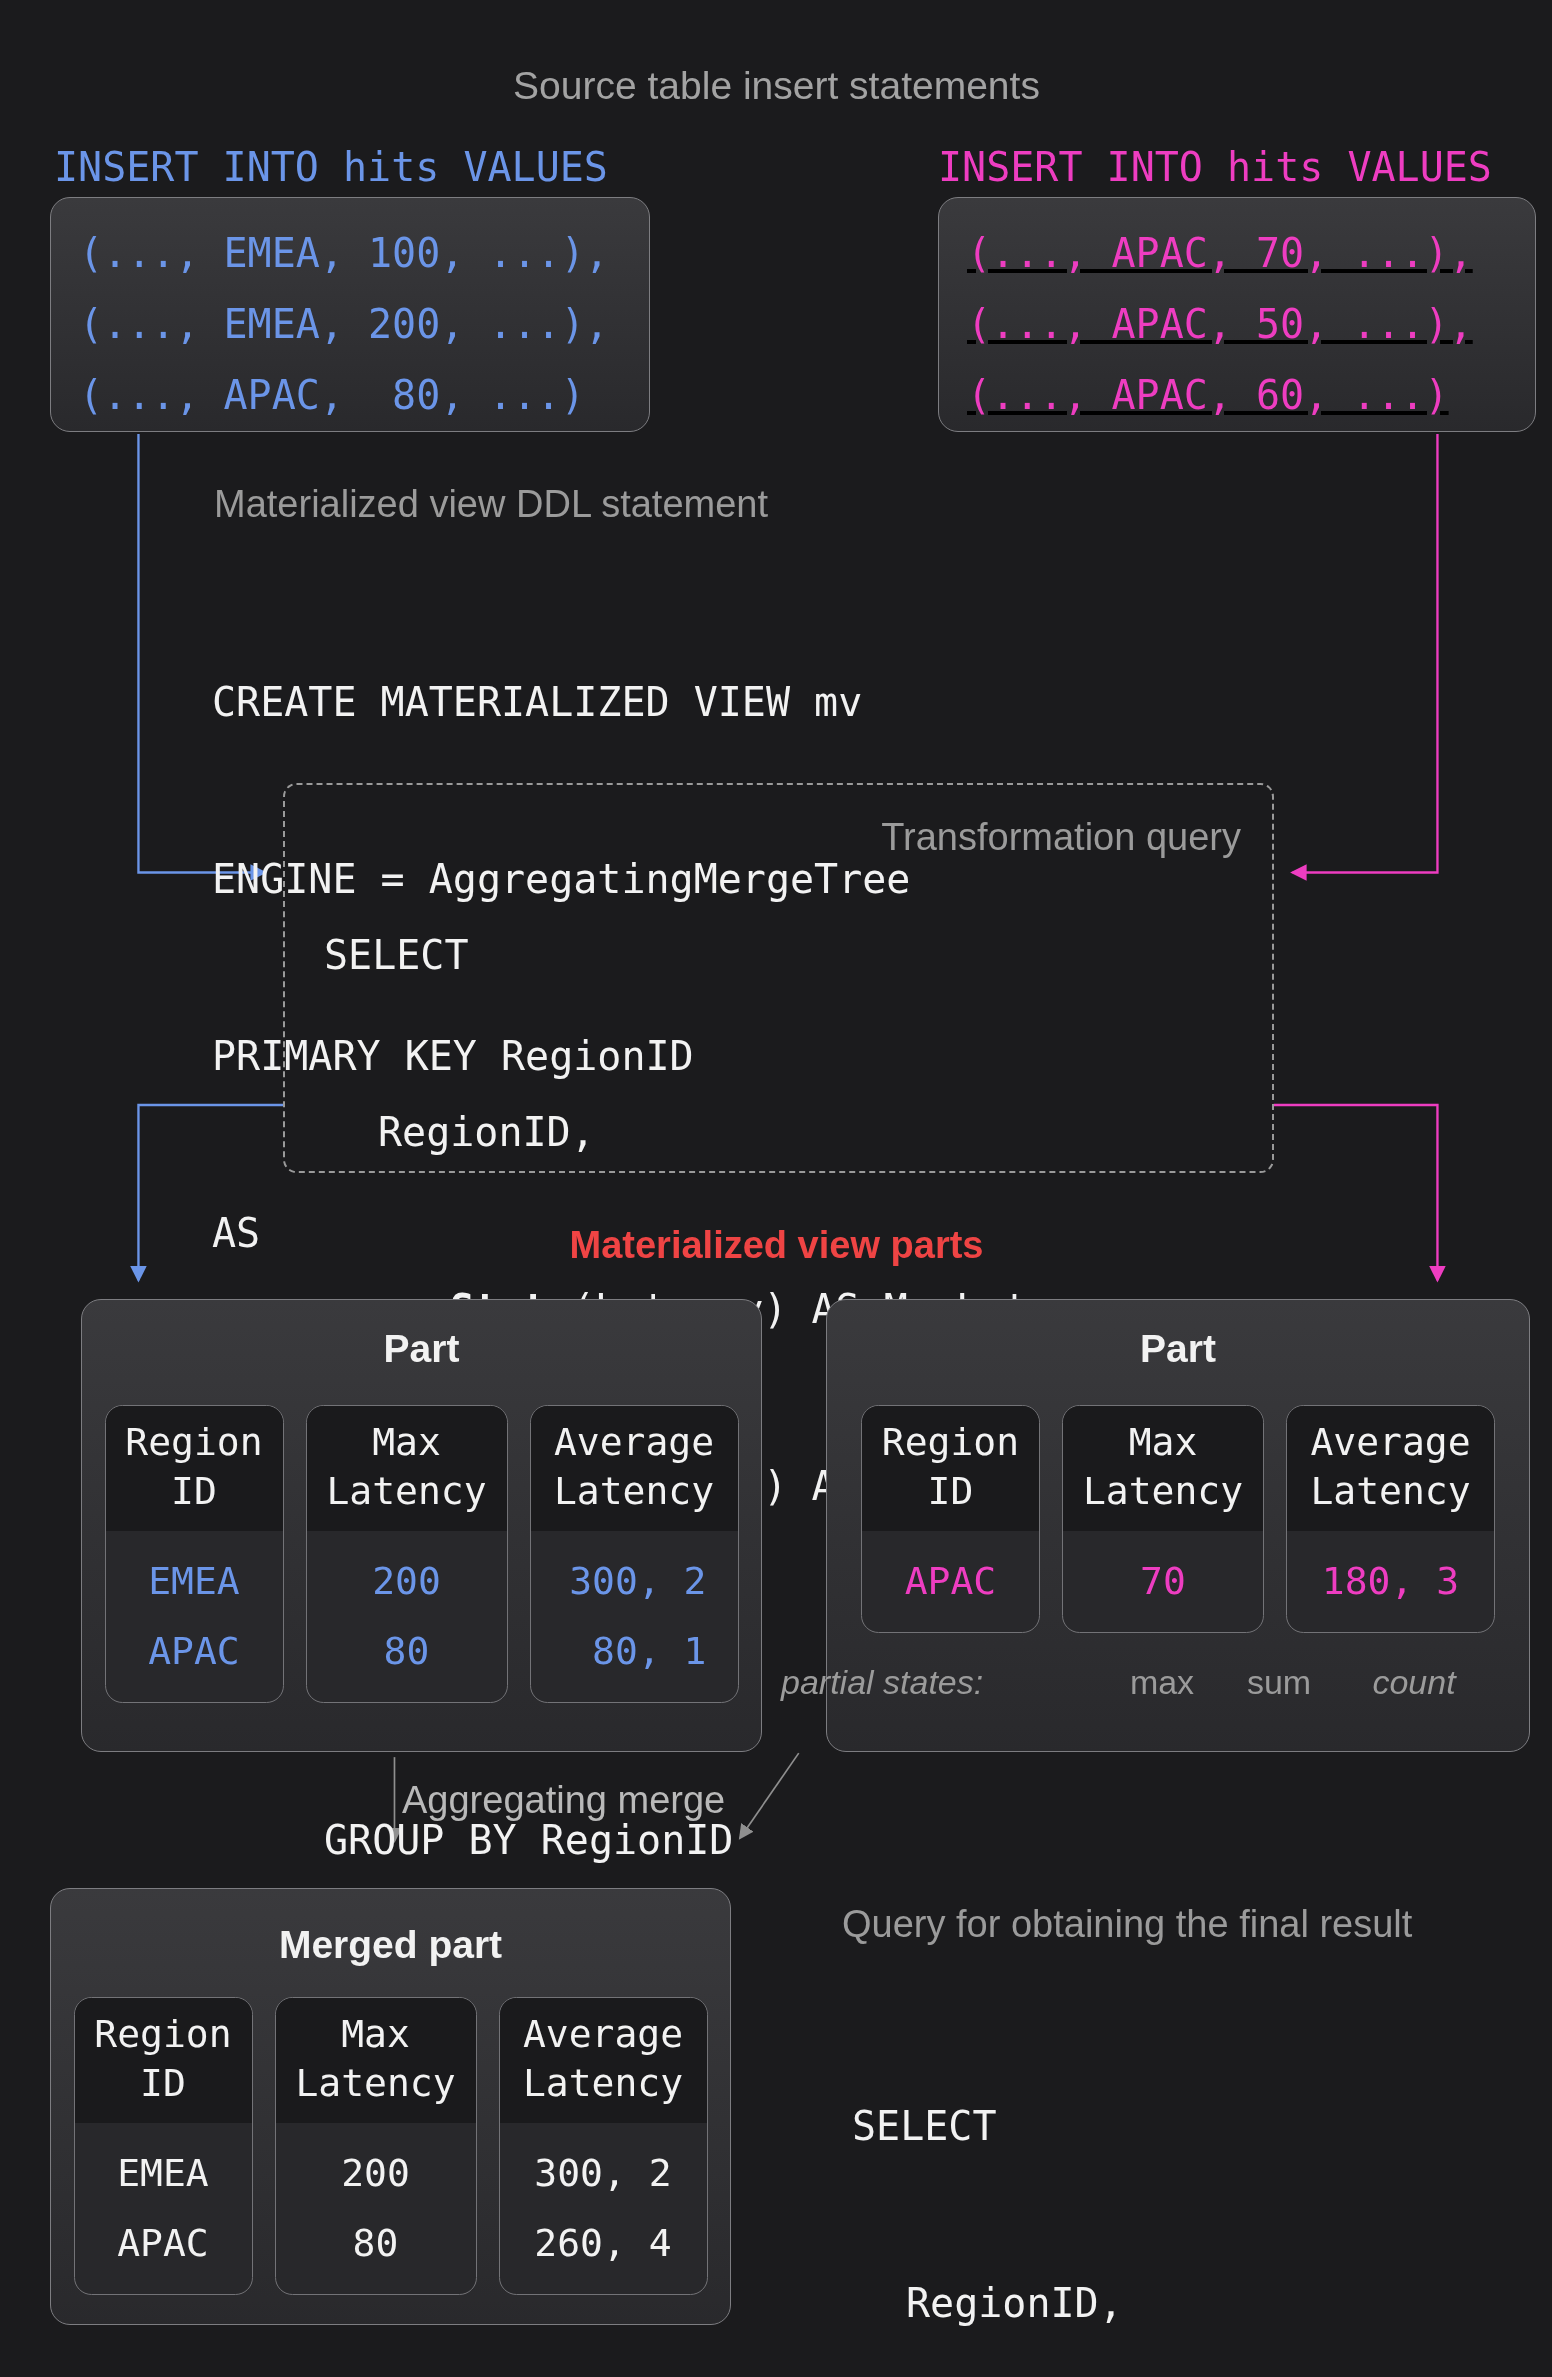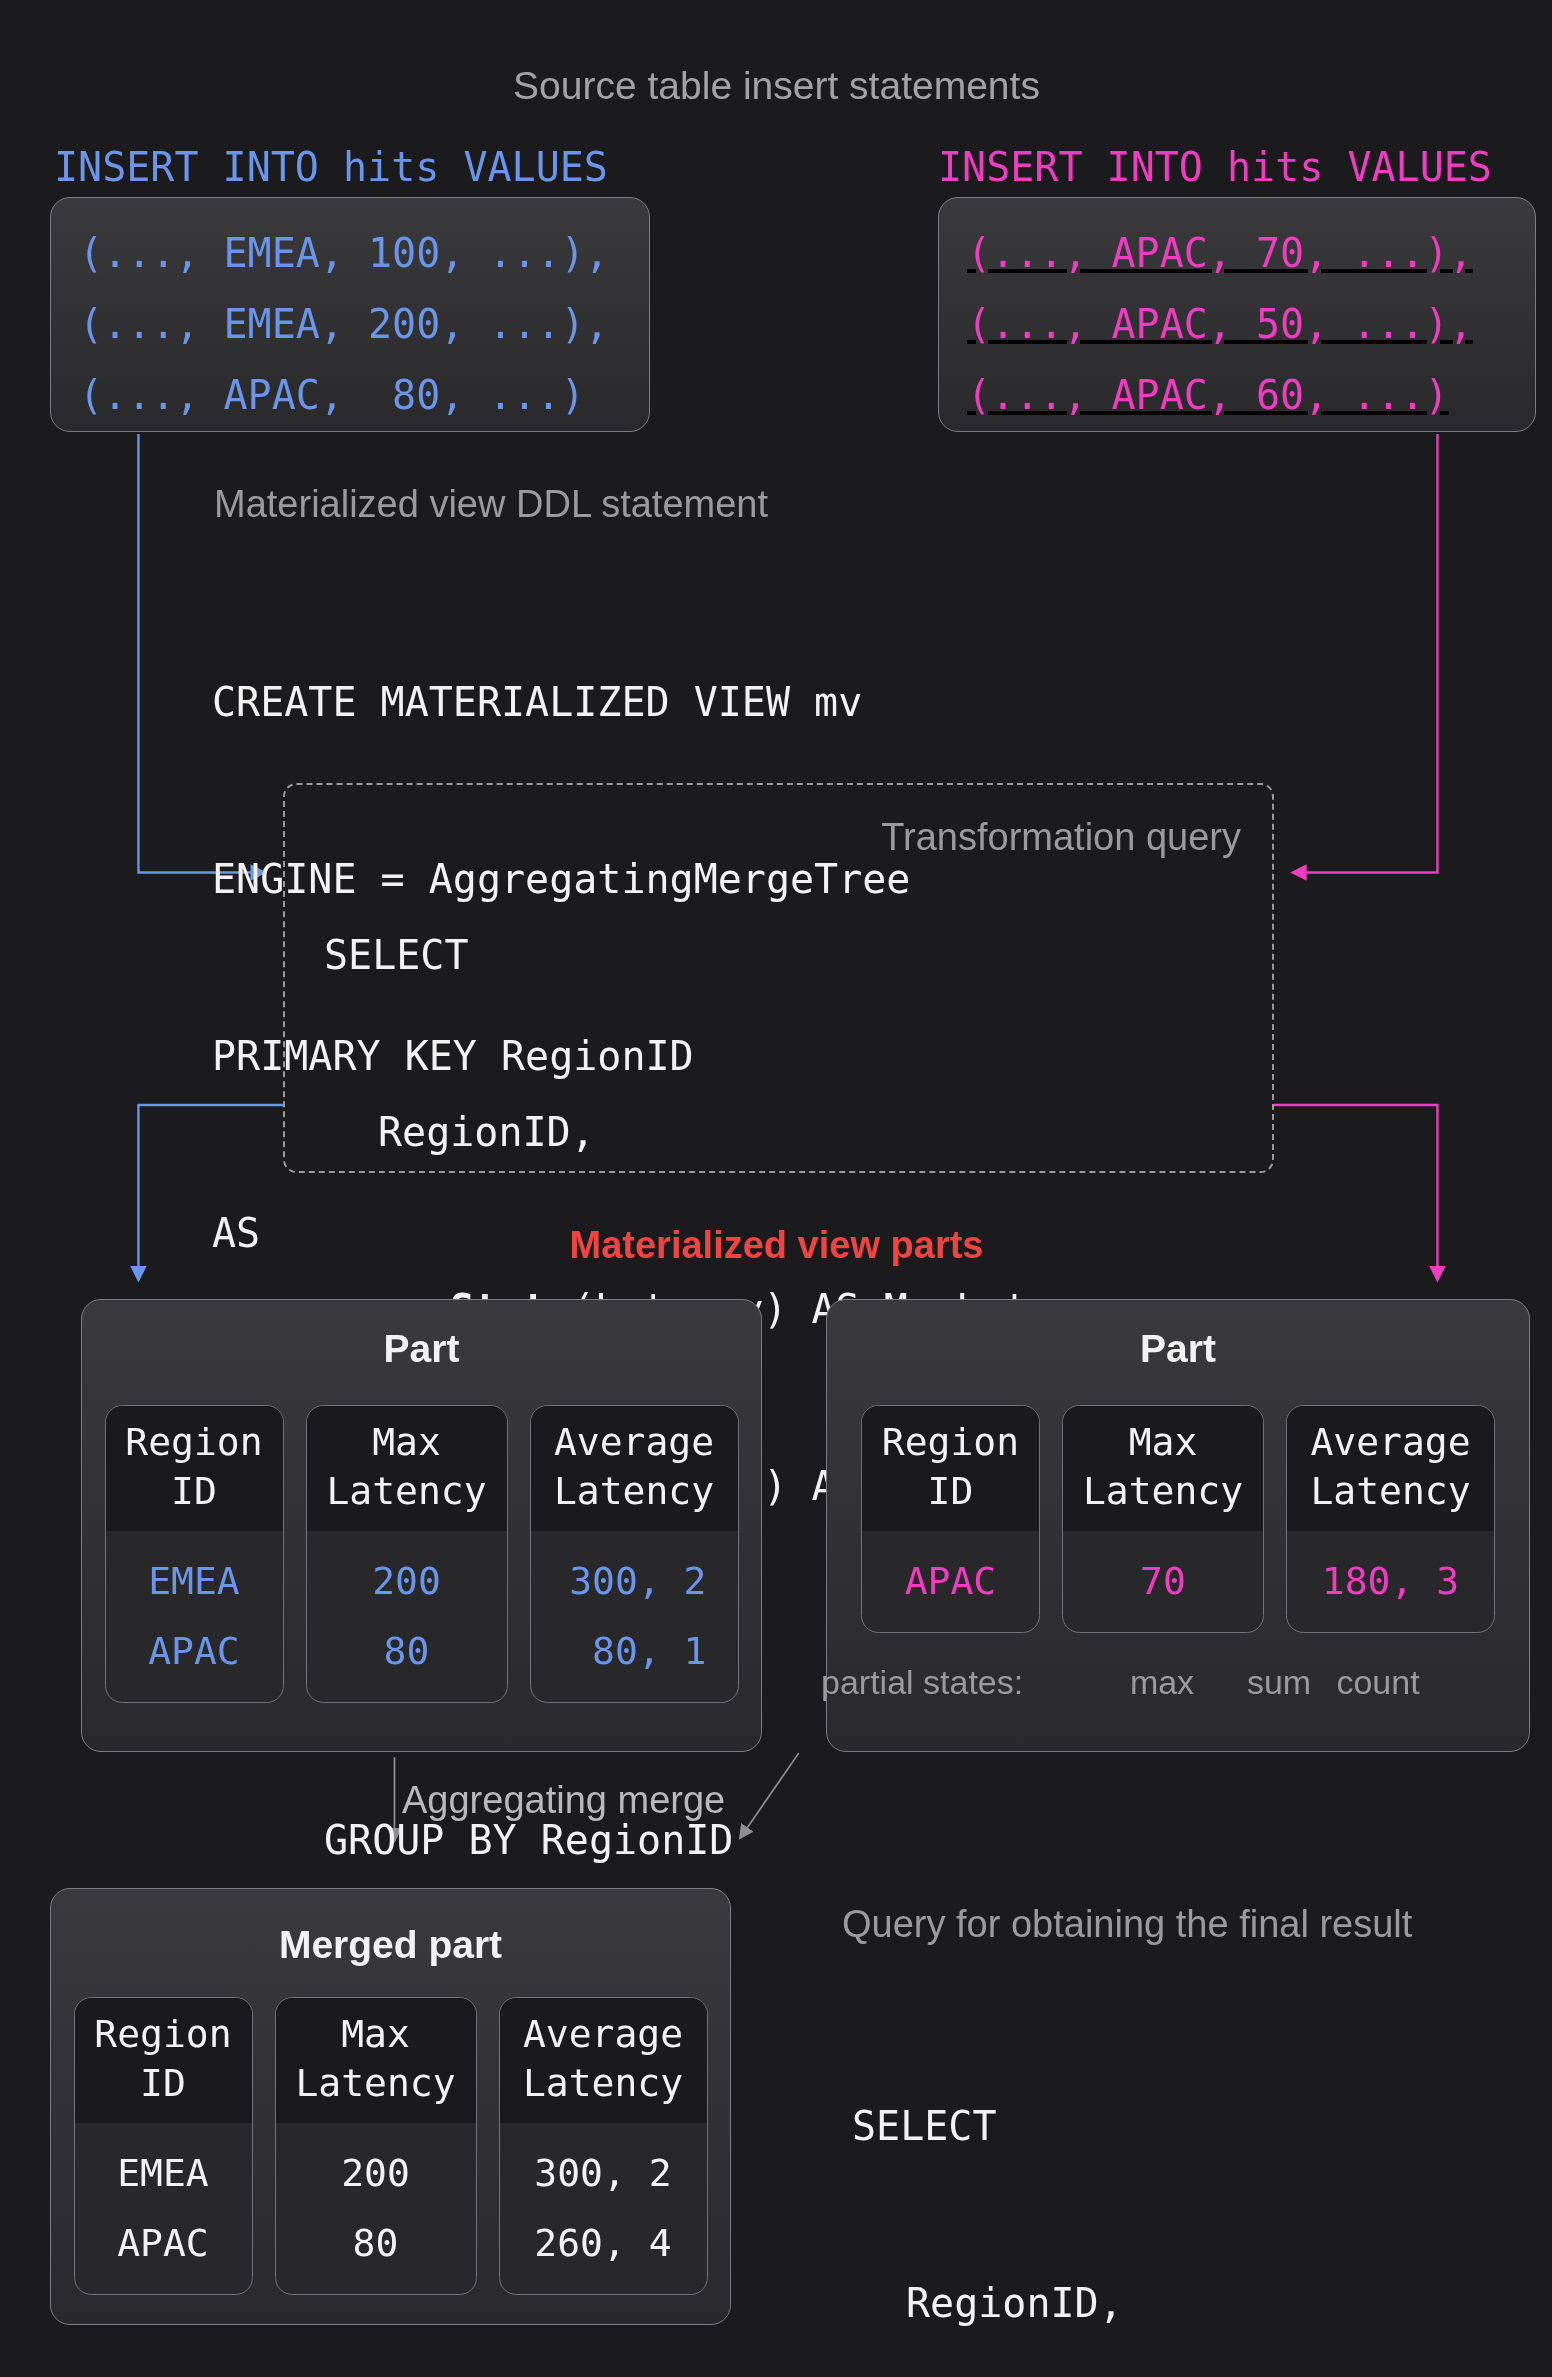--- a/index.html
+++ b/index.html
@@ -62,24 +62,24 @@
   .col.w-max{width:202px;}
   .col.w-avg{width:209px;}
   .col .hdr{background:#1a1a1c;color:#f2f2f2;line-height:49px;padding:12px 4px 15px;}
   .col .body{padding:15px 0 16px;}
   .col .val{line-height:70px;white-space:pre;}
   .col.align-right .val{text-align:right;padding-right:31px;}
   .merged-box .col .val{color:#f2f2f2;}
 
   .partial-row{position:absolute;left:0;top:1663px;font-size:34px;color:#9b9b9b;}
   .partial-row span{position:absolute;white-space:nowrap;}
-  .ps-label{left:821px;}
+  .ps-label{left:781px;font-style:italic;}
   .ps-max{left:1162px;transform:translateX(-50%);}
   .ps-sum{left:1279px;transform:translateX(-50%);}
-  .ps-count{left:1378px;transform:translateX(-50%);}
+  .ps-count{left:1414px;transform:translateX(-50%);font-style:italic;}
 
   .merge-label{position:absolute;left:402px;top:1779px;width:364px;text-align:left;font-size:38px;color:#b9b9b9;}
 
   .final-label{position:absolute;left:842px;top:1903px;}
   .final-code{left:852px;top:1979px;}
 
   svg.overlay{position:absolute;left:0;top:0;pointer-events:none;}
 </style>
 </head>
 <body>

